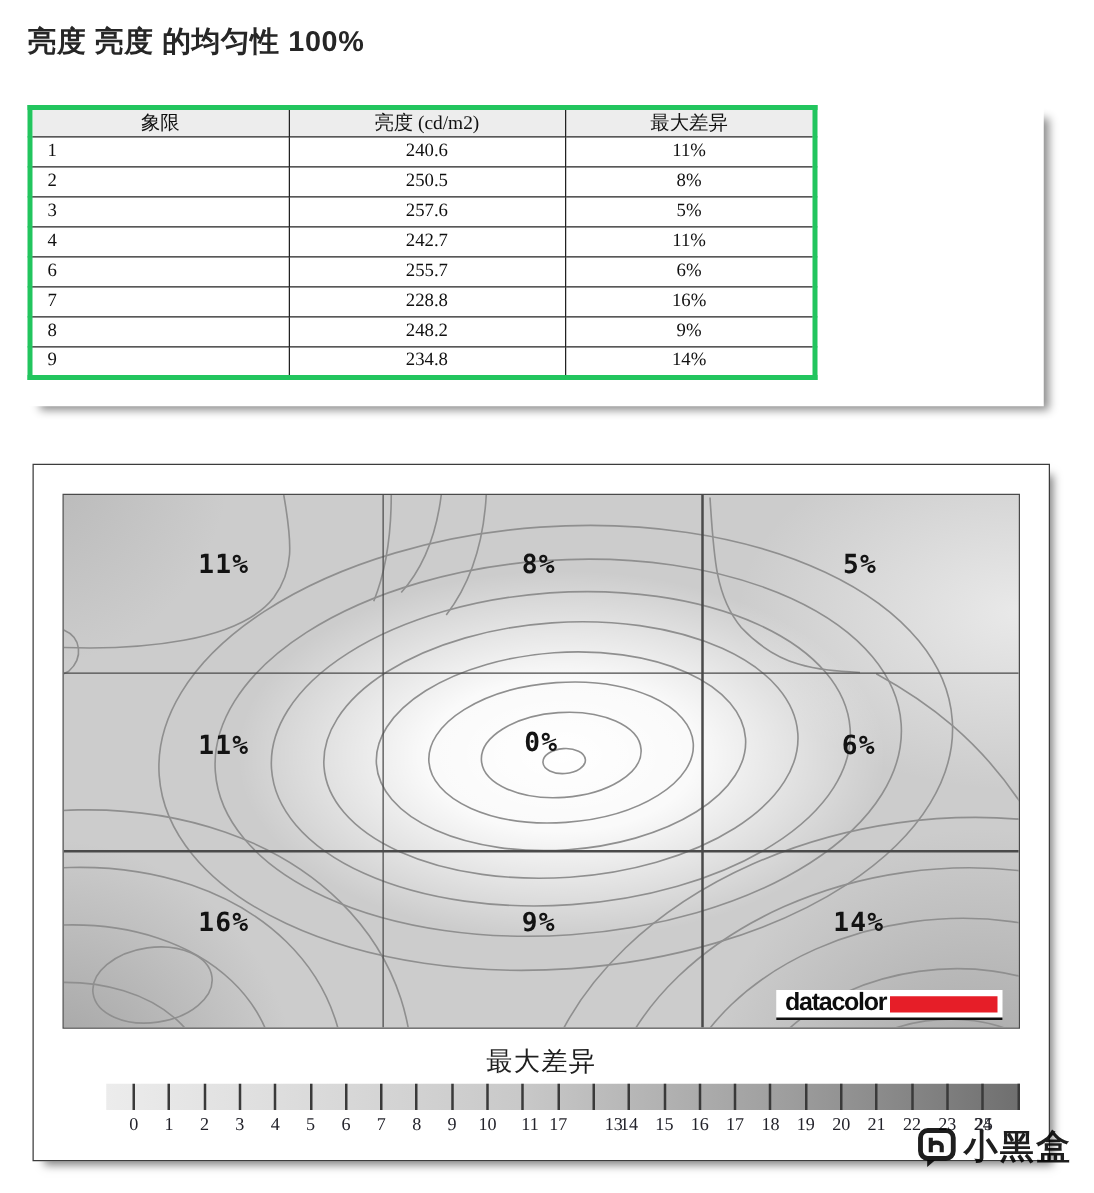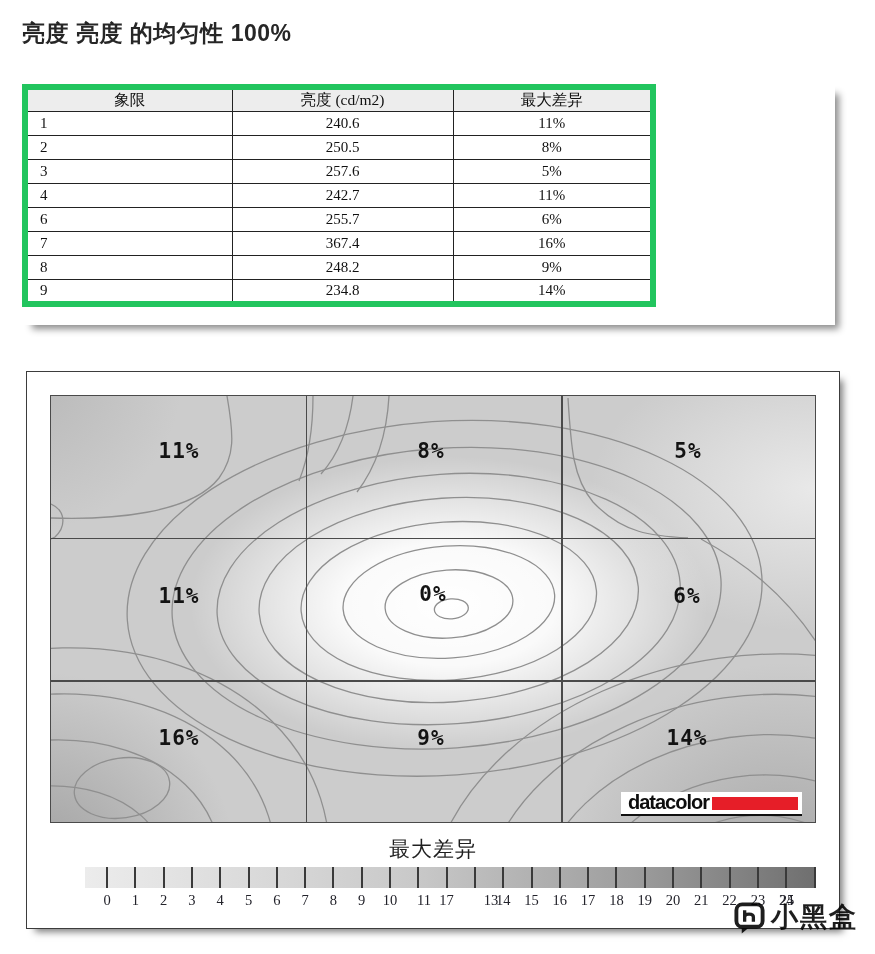--- a/index.html
+++ b/index.html
@@ -20,21 +20,21 @@
   table.quadrant-table {
     border-collapse:collapse; table-layout:fixed; width:628px;
     font-family:"Liberation Serif", serif; font-size:15px; color:#111;
   }
   table.quadrant-table th, table.quadrant-table td {
     border:1.5px solid #222; height:24px; padding:0; text-align:center;
     font-weight:normal; overflow:hidden; white-space:nowrap;
   }
   table.quadrant-table thead th { background:#ededed; height:22px; font-size:15.5px; }
   table.quadrant-table td.c0 { text-align:left; padding-left:12px; }
-  table.quadrant-table { border:6px solid #22c55e; }
+  table.quadrant-table { border:4px solid #22c55e; }
 
   
   .plot-box {
     position:absolute; left:26px; top:371px; width:814px; height:558px;
     background:#ffffff; border:1.5px solid #3c3c3c;
     box-shadow:6px 6px 7px -3px rgba(0,0,0,0.5);
   }
   .contour-map {
     position:absolute; left:23px; top:23px; width:766px; height:428px;
     border:1.5px solid #4a4a4a; overflow:hidden;
@@ -138,21 +138,21 @@
           <td class="c1">242.7</td>
           <td class="c2">11%</td>
         </tr>
         <tr>
           <td class="c0">6</td>
           <td class="c1">255.7</td>
           <td class="c2">6%</td>
         </tr>
         <tr>
           <td class="c0">7</td>
-          <td class="c1">367.4</td>
+          <td class="c1">228.8</td>
           <td class="c2">16%</td>
         </tr>
         <tr>
           <td class="c0">8</td>
           <td class="c1">248.2</td>
           <td class="c2">9%</td>
         </tr>
         <tr>
           <td class="c0">9</td>
           <td class="c1">234.8</td>

